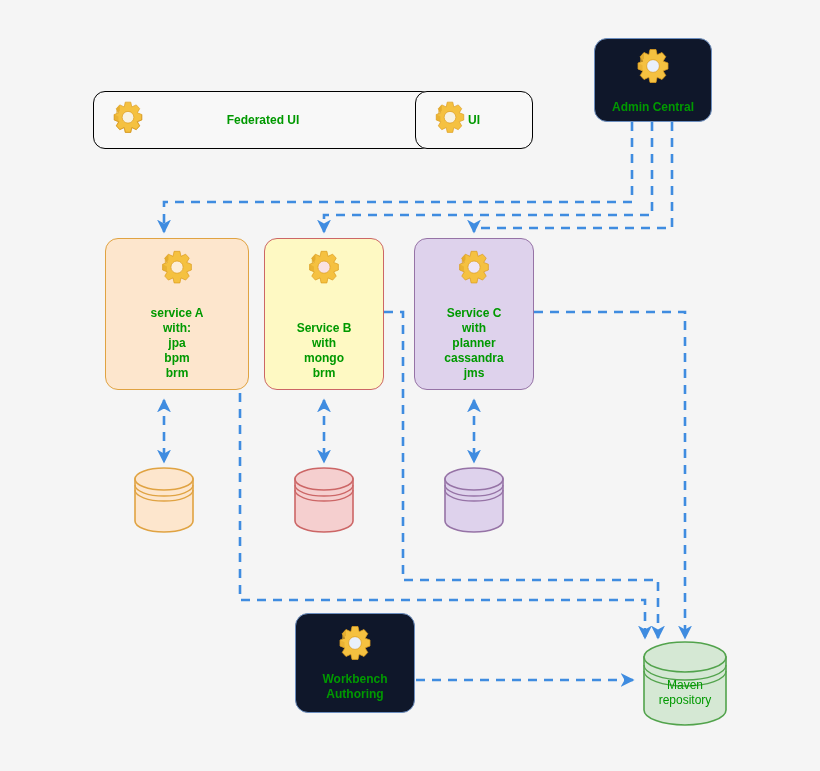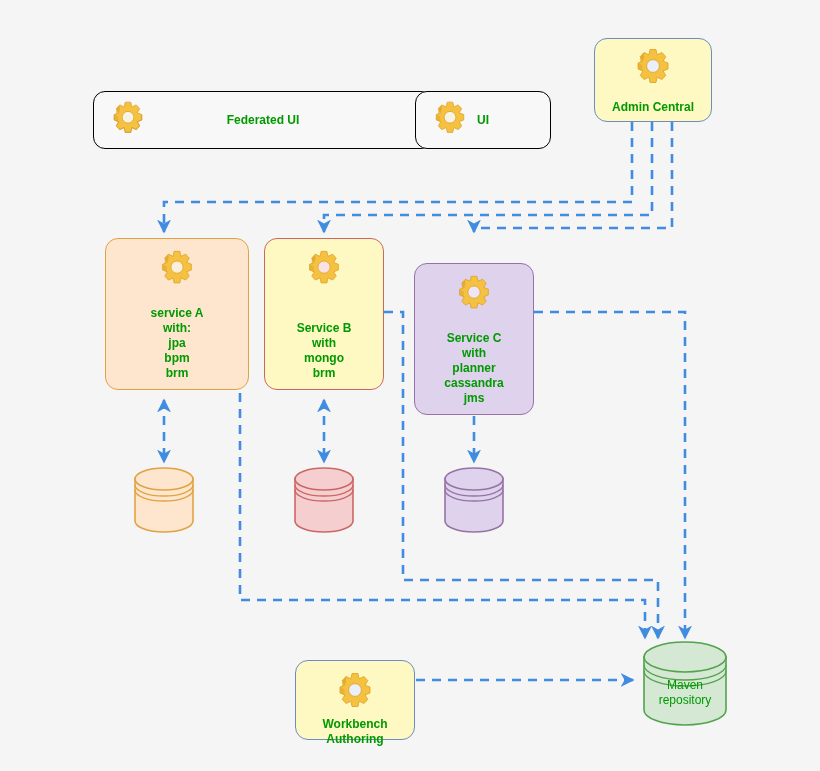--- a/index.html
+++ b/index.html
@@ -60,22 +60,22 @@
     transform: translateY(-50%);
   }
   
   .svc-box {
     border-radius: 13px;
     padding-top: 8px;
   }
   .svc-box .node-label { margin-top: auto; margin-bottom: 8px; }
   .box-orange { background: #fde6cd; border: 1.4px solid #e0a342; }
   .box-pink   { background: #fef9c3; border: 1.4px solid #cc6666; }
-  .box-purple { background: #ded2ec; border: 1.4px solid #9673a6; margin-top: 25px; }
-  .box-blue   { background: #fef9c3; border: 1.4px solid #6c8ebf; border-radius: 13px;}
+  .box-purple { background: #ded2ec; border: 1.4px solid #9673a6; }
+  .box-blue   { background: #0f172a; border: 1.4px solid #6c8ebf; border-radius: 13px;}
   
   .cyl { position: absolute; }
   .cyl svg { display: block; }
   .cyl-label {
     position: absolute;
     left: 0; right: 0;
     text-align: center;
     color: #009900;
     font-size: 12px;
     line-height: 15px;
@@ -134,21 +134,21 @@
           <path d="M28 6 L36 6 L37.5 13 L44 10 L49 15.5 L45.5 21.5 L52 24 L52 32 L45.5 34.5 L49 40.5 L44 46 L37.5 43 L36 50 L28 50 L26.5 43 L20 46 L15 40.5 L18.5 34.5 L12 32 L12 24 L18.5 21.5 L15 15.5 L20 10 L26.5 13 Z" fill="url(#gg)" opacity="0"></path>
           <path d="M12 24 L12 32 L18.5 34.5 L15 40.5 L20 46 L26.5 43 L28 50 L36 50 L37.5 43 L44 46 L49 40.5 L45.5 34.5 L52 32 L52 24" fill="none" stroke="#c98a12" stroke-width="1.2" opacity="0.55"></path>
           <path d="M20 10 L20 18 L15 23.5 L15 15.5 Z" fill="#e0a82a" opacity="0.8"></path>
           <path d="M12 24 L18 27 L18 35 L12 32 Z" fill="#e0a82a" opacity="0.55"></path>
         </g>
       </svg>
     </span>
     <span class="node-label">Federated UI</span>
   </div>
 
-  <div class="node plain-box" style="left:415px; top:91px; width:136px; height:58px;">
+  <div class="node plain-box" style="left:415px; top:91px; width:118px; height:58px;">
     <span class="gear-wrap">
       <svg width="44" height="44" viewBox="0 0 64 64">
         <path d="M28 6 L36 6 L37.5 13 L44 10 L49 15.5 L45.5 21.5 L52 24 L52 32 L45.5 34.5 L49 40.5 L44 46 L37.5 43 L36 50 L28 50 L26.5 43 L20 46 L15 40.5 L18.5 34.5 L12 32 L12 24 L18.5 21.5 L15 15.5 L20 10 L26.5 13 Z" fill="#f5c140" stroke="#dc9c1e" stroke-width="1"></path>
         <ellipse cx="32" cy="28" rx="8.5" ry="8.5" fill="#f7f2e2" stroke="#dc9c1e" stroke-width="1"></ellipse>
         <path d="M20 10 L20 18 L15 23.5 L15 15.5 Z" fill="#e0a82a" opacity="0.8"></path>
         <path d="M12 24 L18 27 L18 35 L12 32 Z" fill="#e0a82a" opacity="0.55"></path>
       </svg>
     </span>
     <span class="node-label">UI</span>
   </div>
@@ -232,21 +232,21 @@
 
   <div class="cyl" style="left:443px; top:466px;">
     <svg width="62" height="68" viewBox="0 0 62 68">
       <path d="M2,13 L2,55 A29,11 0 0 0 60,55 L60,13 Z" fill="#ded2ec" stroke="#9673a6" stroke-width="1.6"></path>
       <ellipse cx="31" cy="13" rx="29" ry="11" fill="#ded2ec" stroke="#9673a6" stroke-width="1.6"></ellipse>
       <path d="M2,19 A29,11 0 0 0 60,19" fill="none" stroke="#9673a6" stroke-width="1.3"></path>
       <path d="M2,24 A29,11 0 0 0 60,24" fill="none" stroke="#9673a6" stroke-width="1.3"></path>
     </svg>
   </div>
 
-  <div class="node box-blue" style="left:295px; top:660px; width:120px; height:80px; padding-top:8px;">
+  <div class="node box-blue" style="left:295px; top:613px; width:120px; height:100px; padding-top:8px;">
     <span class="gear-wrap">
       <svg width="48" height="48" viewBox="0 0 64 64">
         <path d="M28 6 L36 6 L37.5 13 L44 10 L49 15.5 L45.5 21.5 L52 24 L52 32 L45.5 34.5 L49 40.5 L44 46 L37.5 43 L36 50 L28 50 L26.5 43 L20 46 L15 40.5 L18.5 34.5 L12 32 L12 24 L18.5 21.5 L15 15.5 L20 10 L26.5 13 Z" fill="#f5c140" stroke="#dc9c1e" stroke-width="1"></path>
         <ellipse cx="32" cy="28" rx="8.5" ry="8.5" fill="#e9f0fb" stroke="#dc9c1e" stroke-width="1"></ellipse>
         <path d="M20 10 L20 18 L15 23.5 L15 15.5 Z" fill="#e0a82a" opacity="0.8"></path>
         <path d="M12 24 L18 27 L18 35 L12 32 Z" fill="#e0a82a" opacity="0.55"></path>
       </svg>
     </span>
     <span class="node-label" style="margin-top:auto; margin-bottom:10px;">Workbench
 Authoring</span>

